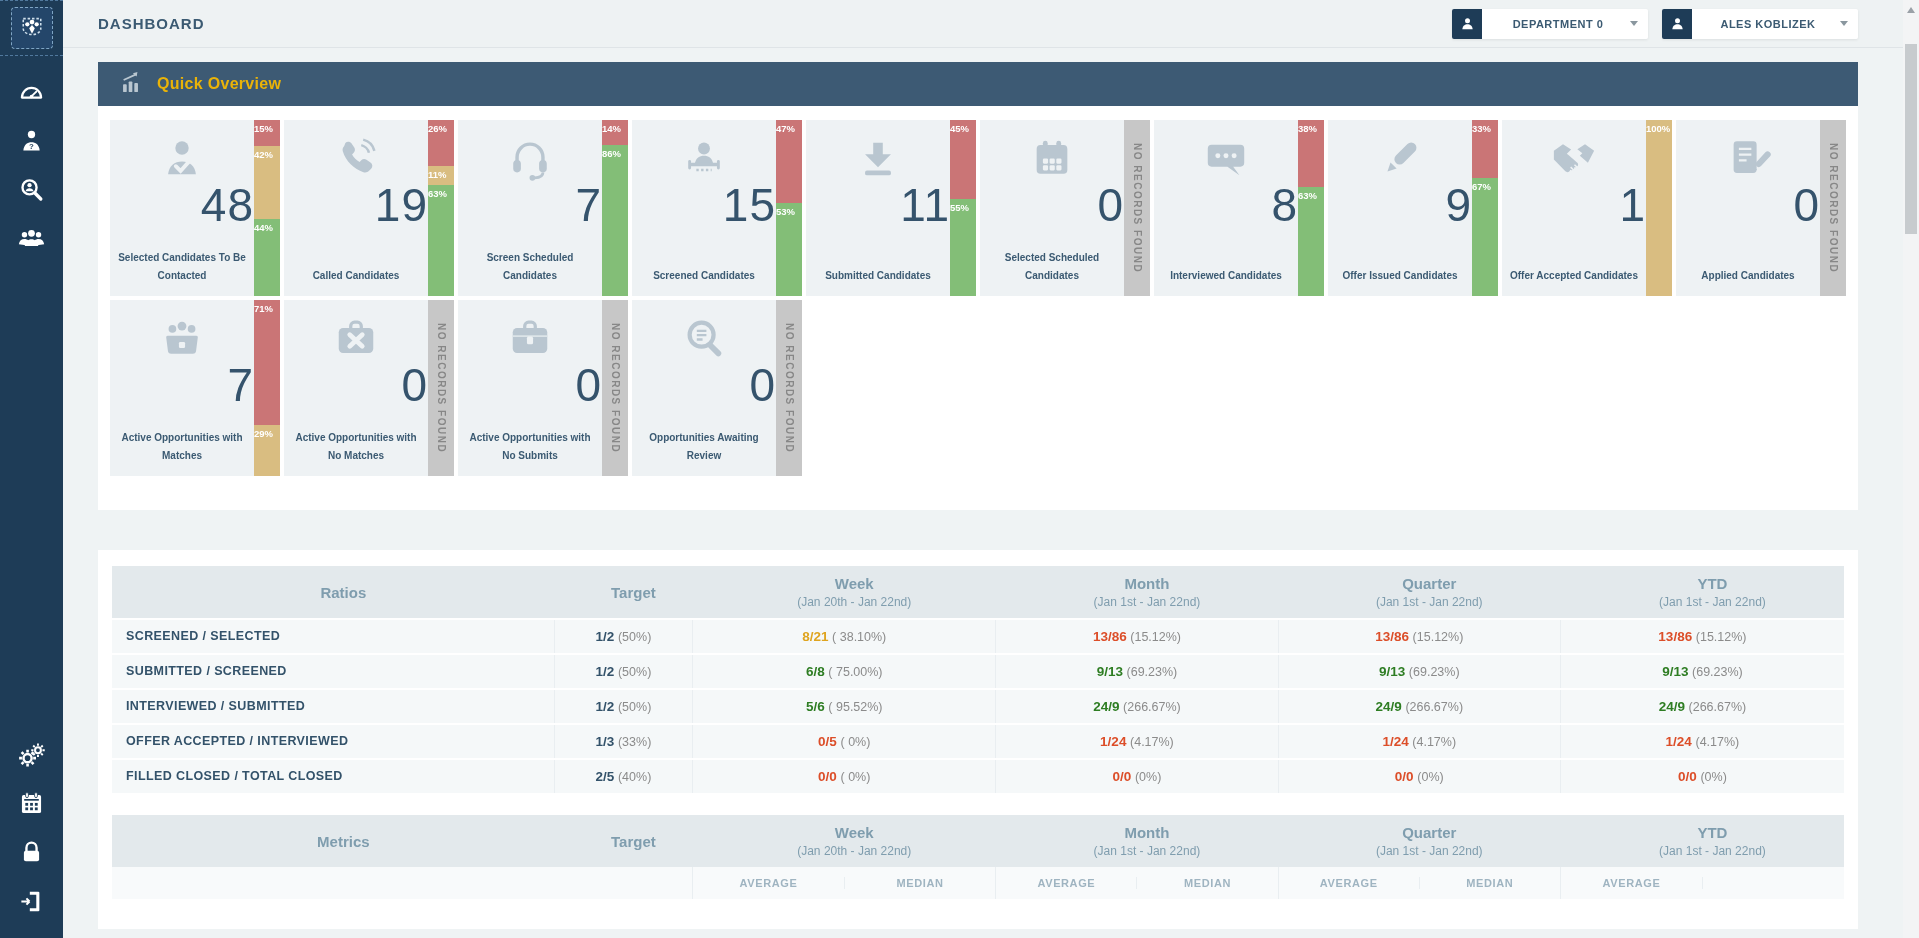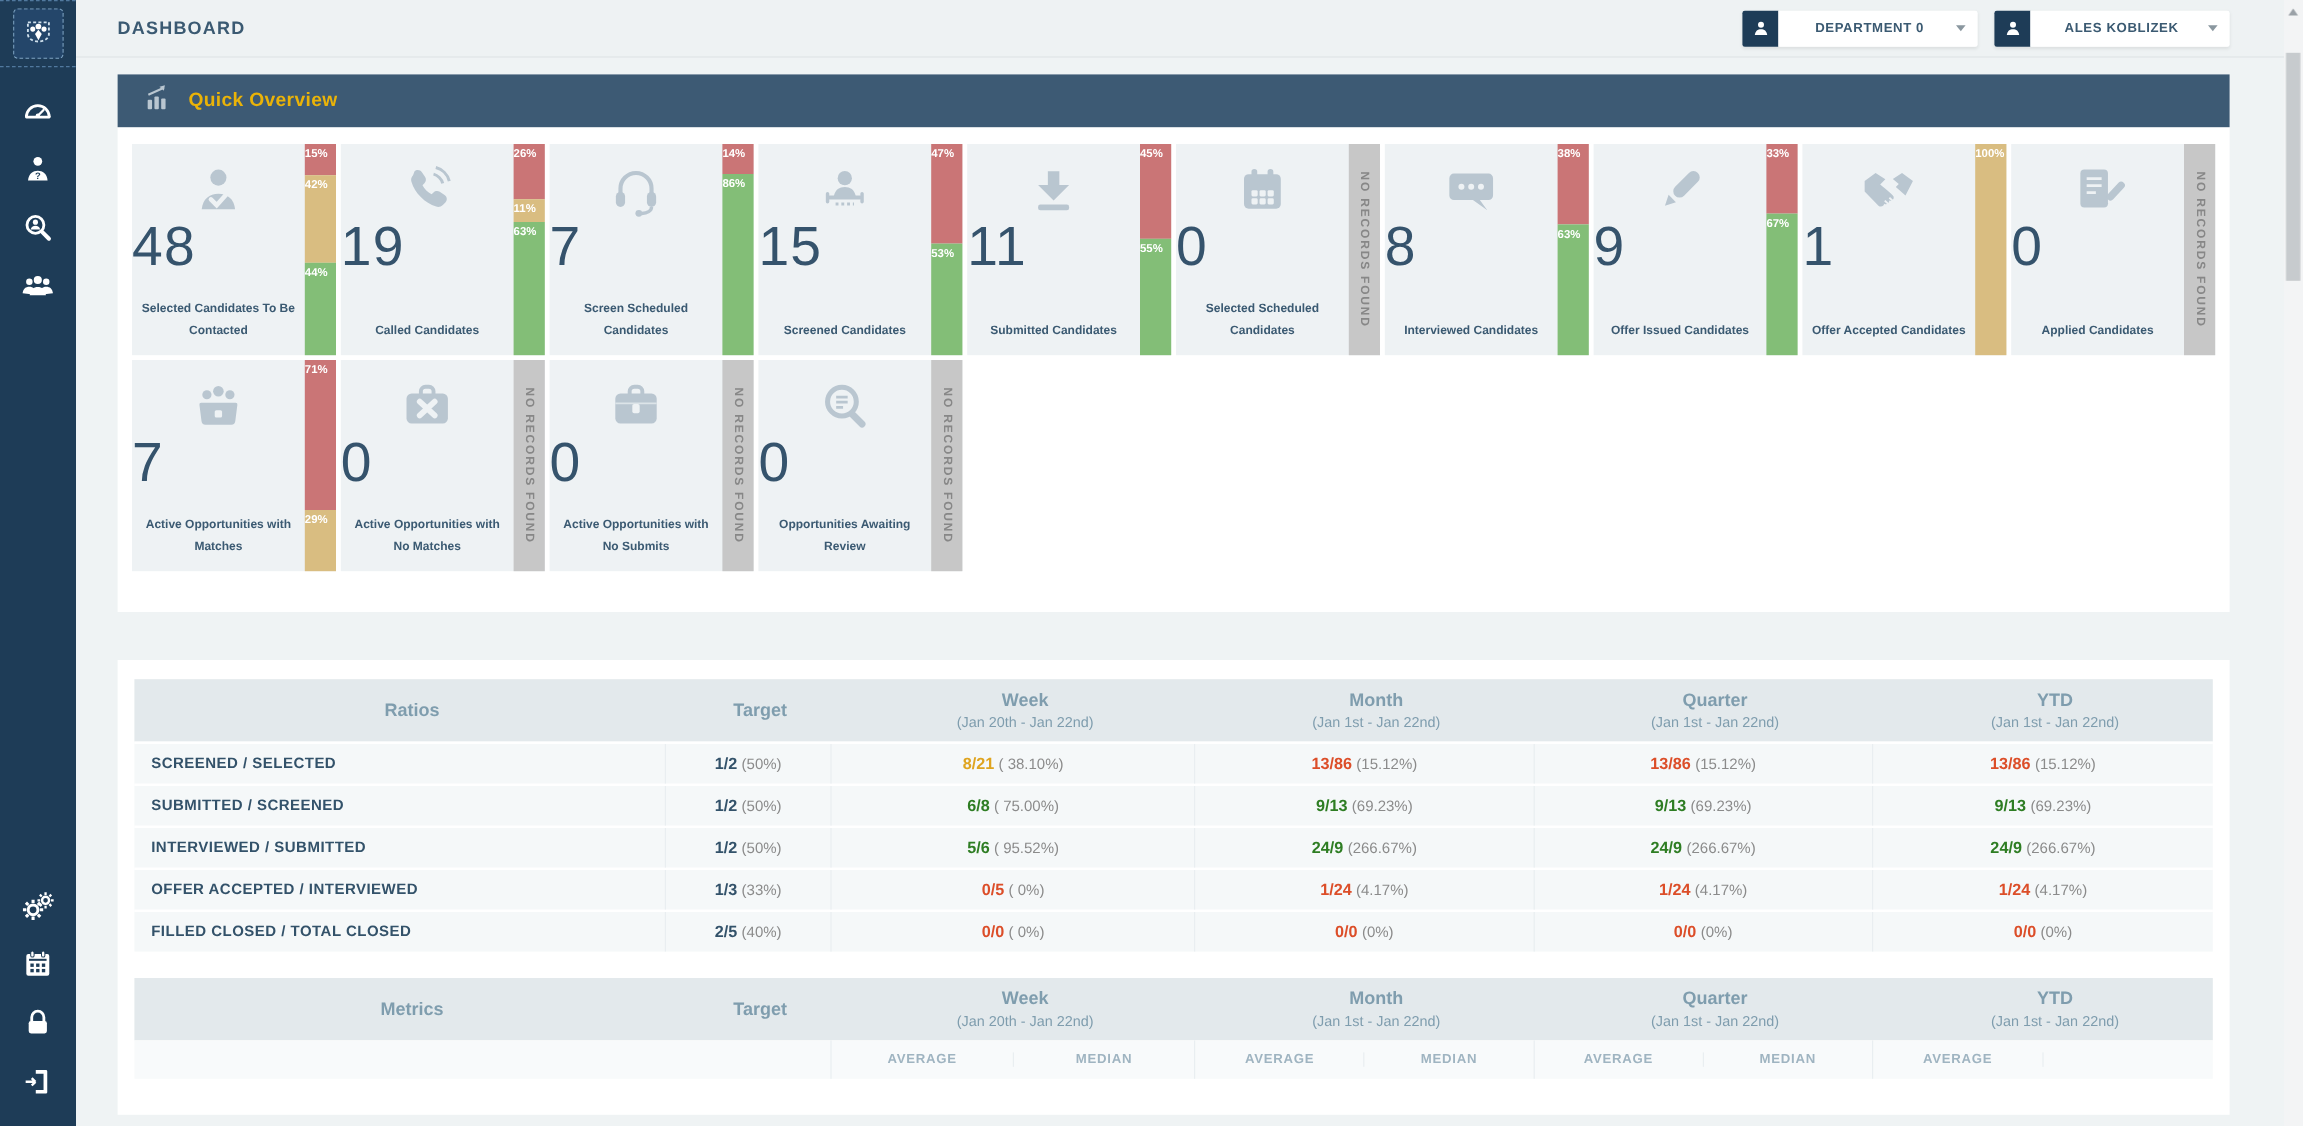--- a/index.html
+++ b/index.html
@@ -40,21 +40,21 @@
   .panel + .panel{margin-top:40px;}
   .band{height:44px; background:var(--band_bg); display:flex; align-items:center; padding-left:20px;}
   .band .icon svg{width:27px; height:27px;}
   .band-title{color:#eab308; font-size:16px; font-weight:bold; letter-spacing:.3px; margin-left:12px;}
 
   
   .cards{display:grid; grid-template-columns:repeat(10,1fr); gap:4px; padding:14px 12px 34px 12px;}
   .card{position:relative; height:176px; background:var(--card_bg); color:#b9c6d0;}
   .card-icon{position:absolute; top:16px; left:0; right:26px; display:flex; justify-content:center;}
   .card-icon svg{width:46px; height:46px;}
-  .card-value{position:absolute; top:58px; left:0; right:26px; text-align:left; font-size:46px; font-weight:500; color:var(--dark_text); letter-spacing:1px;}
+  .card-value{position:absolute; top:58px; left:0; right:26px; text-align:right; font-size:46px; font-weight:500; color:var(--dark_text); letter-spacing:1px;}
   .card-label{position:absolute; bottom:12px; left:6px; right:32px; text-align:center; font-size:10px; font-weight:bold; color:#3b5a72; line-height:1.75;}
   .bar{position:absolute; top:0; right:0; bottom:0; width:26px; display:flex; flex-direction:column;}
   .seg{flex-grow:1; flex-basis:0; text-align:left; overflow:visible;}
   .seg-label{font-size:9.5px; font-weight:bold; color:#fff; display:block; padding-top:3px;}
   .s-red{background:var(--bar_red);} .s-tan{background:var(--bar_tan);} .s-green{background:var(--bar_green);} .s-gray{background:var(--bar_gray); display:flex;}
   .nr{margin:auto; writing-mode:vertical-rl; white-space:nowrap; font-size:10px; font-weight:bold; letter-spacing:1.5px; color:#878787;}
 
   
   .tables{padding:16px 14px 30px 14px;}
   .t-head,.t-row,.t-sub{display:grid; grid-template-columns:25.5% 8% 17.5% 16.3% 16.3% 16.4%;}

